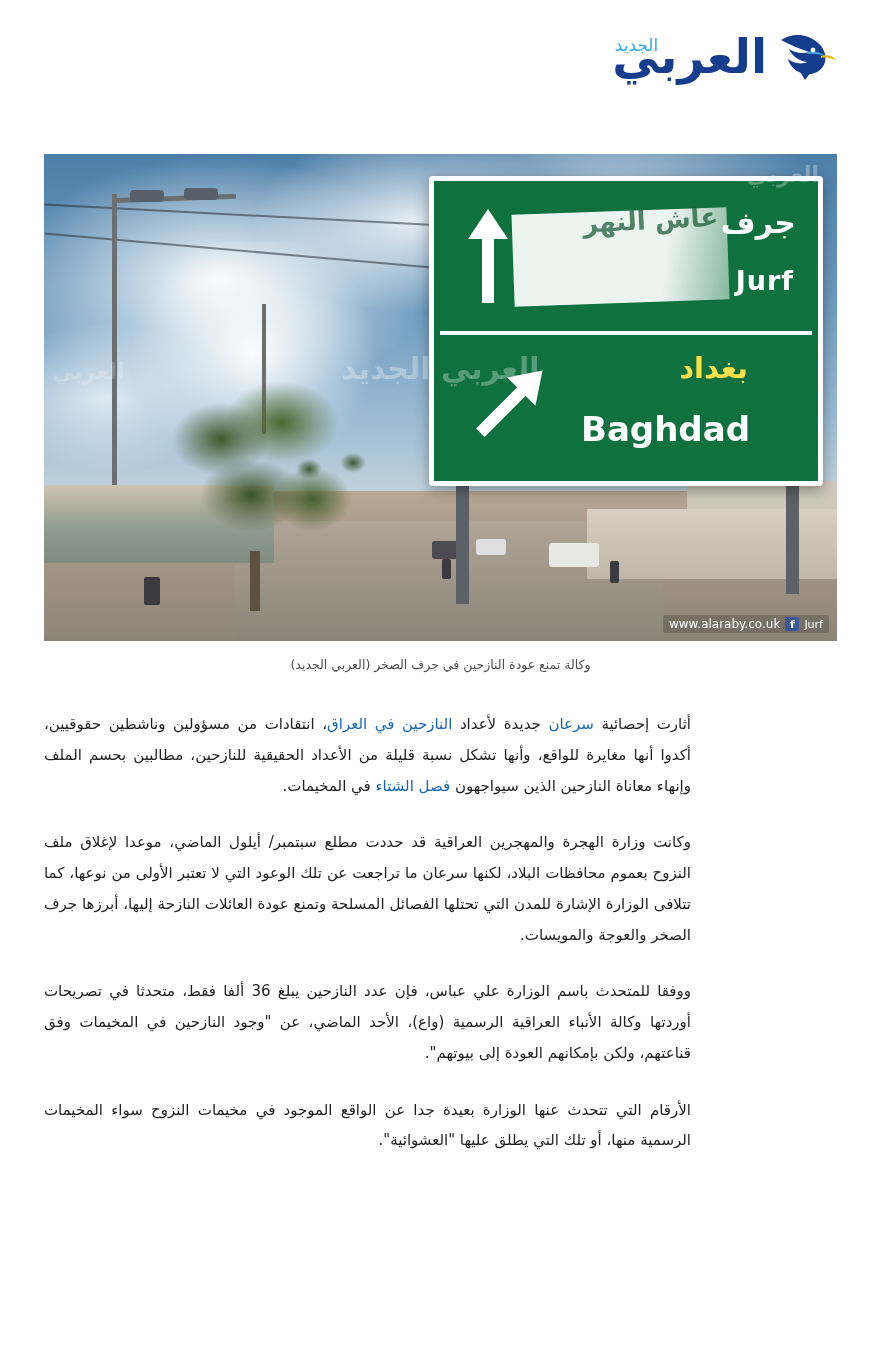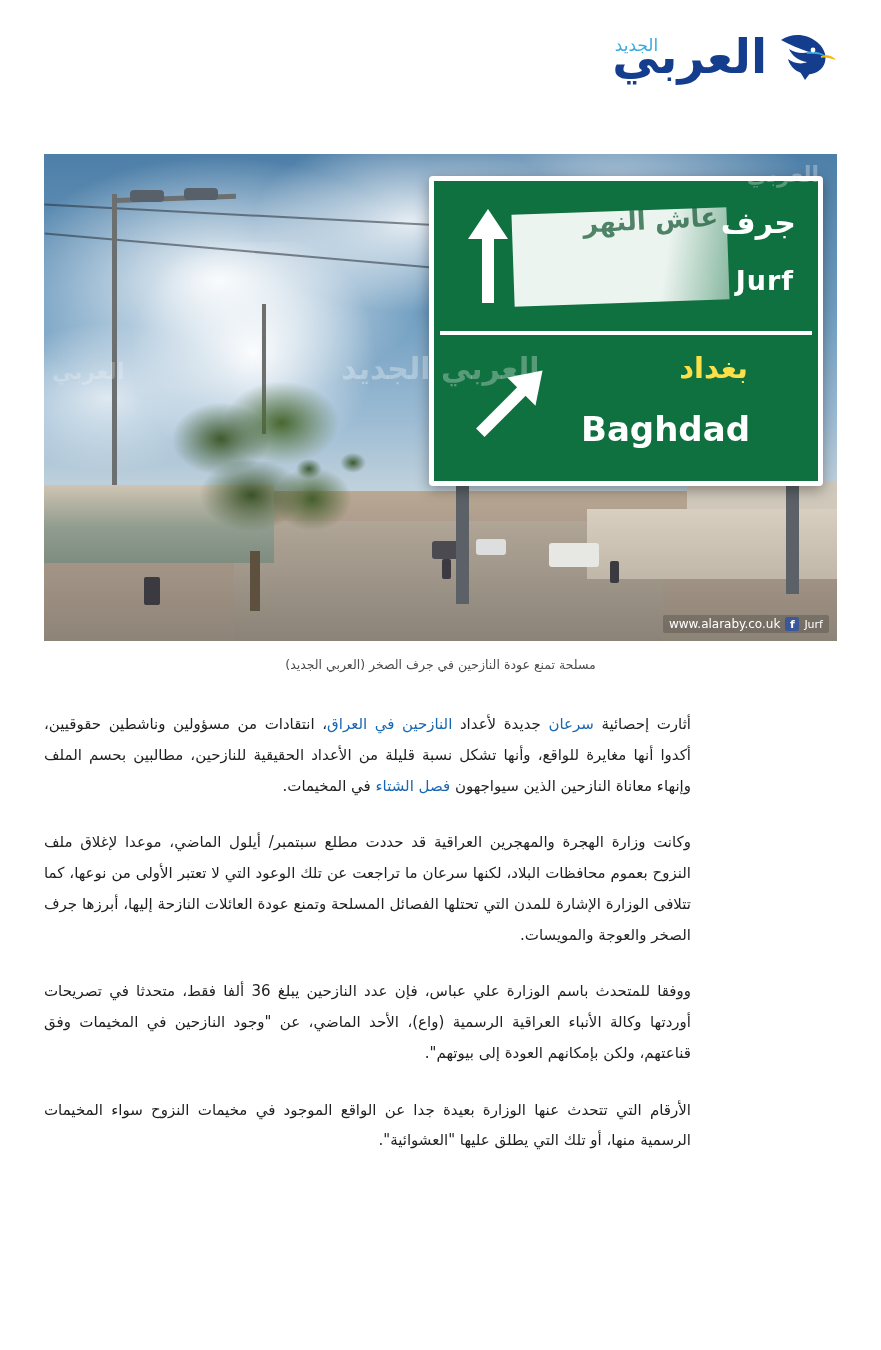--- a/index.html
+++ b/index.html
@@ -539,21 +539,21 @@
       <div class="wm-center">العربي الجديد</div>
 
       <div class="wm-bar">
         <span class="url">www.alaraby.co.uk</span>
         <span class="fb-badge">f</span>
         <span class="handle">Jurf</span>
       </div>
     </div>
   </div>
 
-  <div class="caption">مسلحة تمنع عودة النازحين في جرف الصخر (العربي الجديد)</div>
+  <div class="caption">وكالة تمنع عودة النازحين في جرف الصخر (العربي الجديد)</div>
 
   <article class="article-body">
     <p>أثارت إحصائية <a href="#">سرعان</a> جديدة لأعداد <a href="#">النازحين في العراق</a>، انتقادات من مسؤولين وناشطين حقوقيين، أكدوا أنها مغايرة للواقع، وأنها تشكل نسبة قليلة من الأعداد الحقيقية للنازحين، مطالبين بحسم الملف وإنهاء معاناة النازحين الذين سيواجهون <a href="#">فصل الشتاء</a> في المخيمات.</p>
     <p>وكانت وزارة الهجرة والمهجرين العراقية قد حددت مطلع سبتمبر/ أيلول الماضي، موعدا لإغلاق ملف النزوح بعموم محافظات البلاد، لكنها سرعان ما تراجعت عن تلك الوعود التي لا تعتبر الأولى من نوعها، كما تتلافى الوزارة الإشارة للمدن التي تحتلها الفصائل المسلحة وتمنع عودة العائلات النازحة إليها، أبرزها جرف الصخر والعوجة والمويسات.</p>
     <p>ووفقا للمتحدث باسم الوزارة علي عباس، فإن عدد النازحين يبلغ 36 ألفا فقط، متحدثا في تصريحات أوردتها وكالة الأنباء العراقية الرسمية (واع)، الأحد الماضي، عن "وجود النازحين في المخيمات وفق قناعتهم، ولكن بإمكانهم العودة إلى بيوتهم".</p>
     <p>الأرقام التي تتحدث عنها الوزارة بعيدة جدا عن الواقع الموجود في مخيمات النزوح سواء المخيمات الرسمية منها، أو تلك التي يطلق عليها "العشوائية".</p>
   </article>
 
 </div>
 

